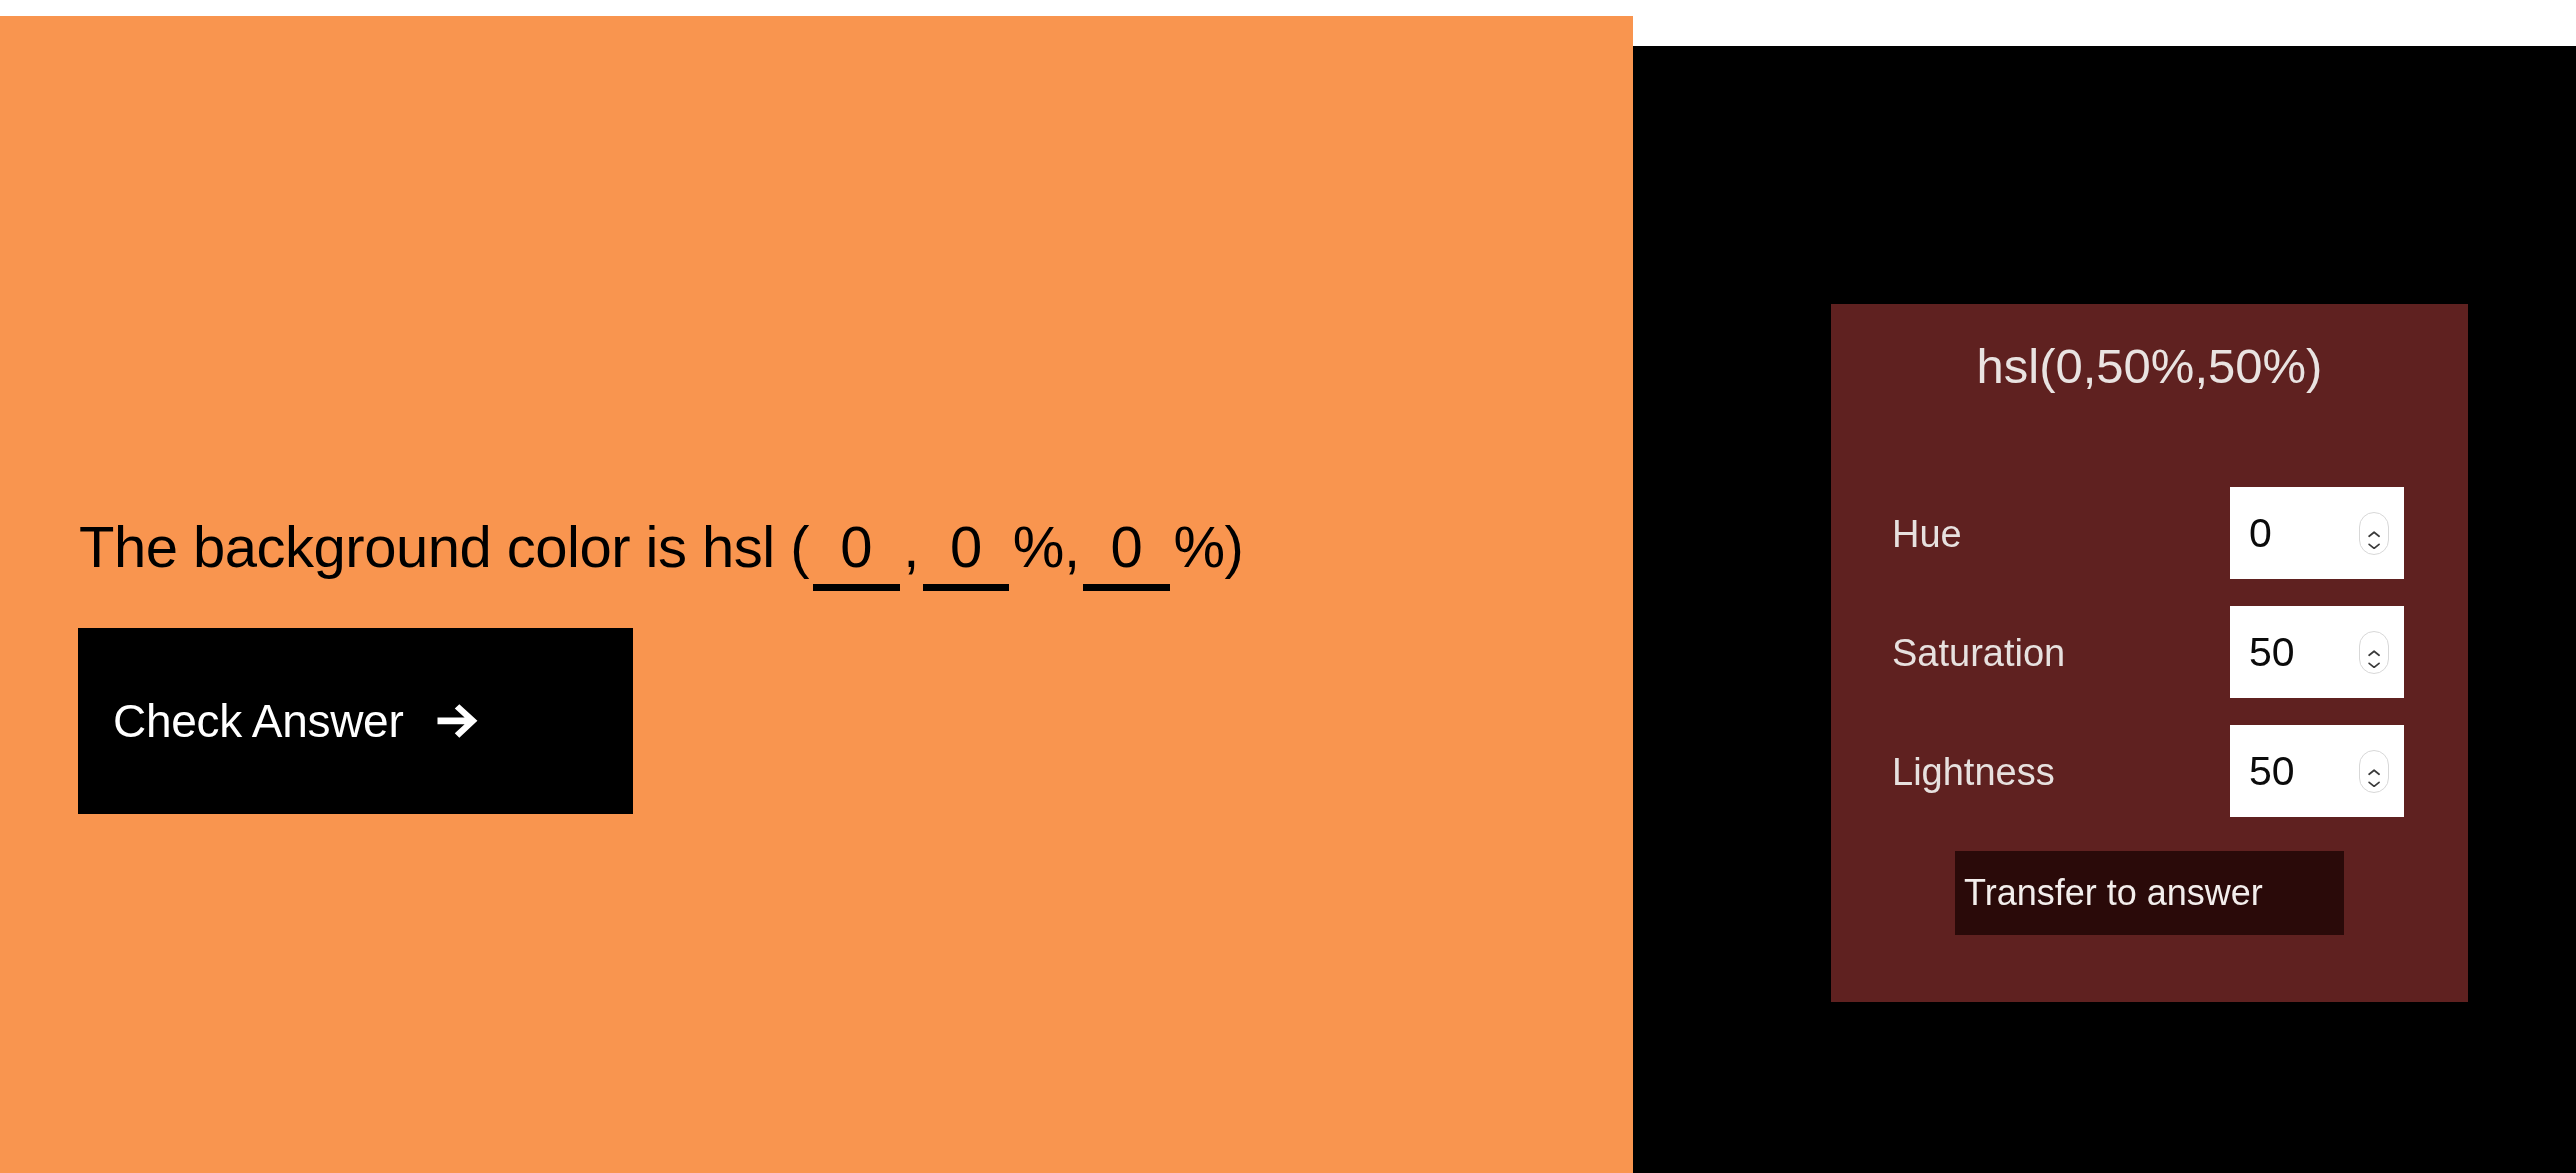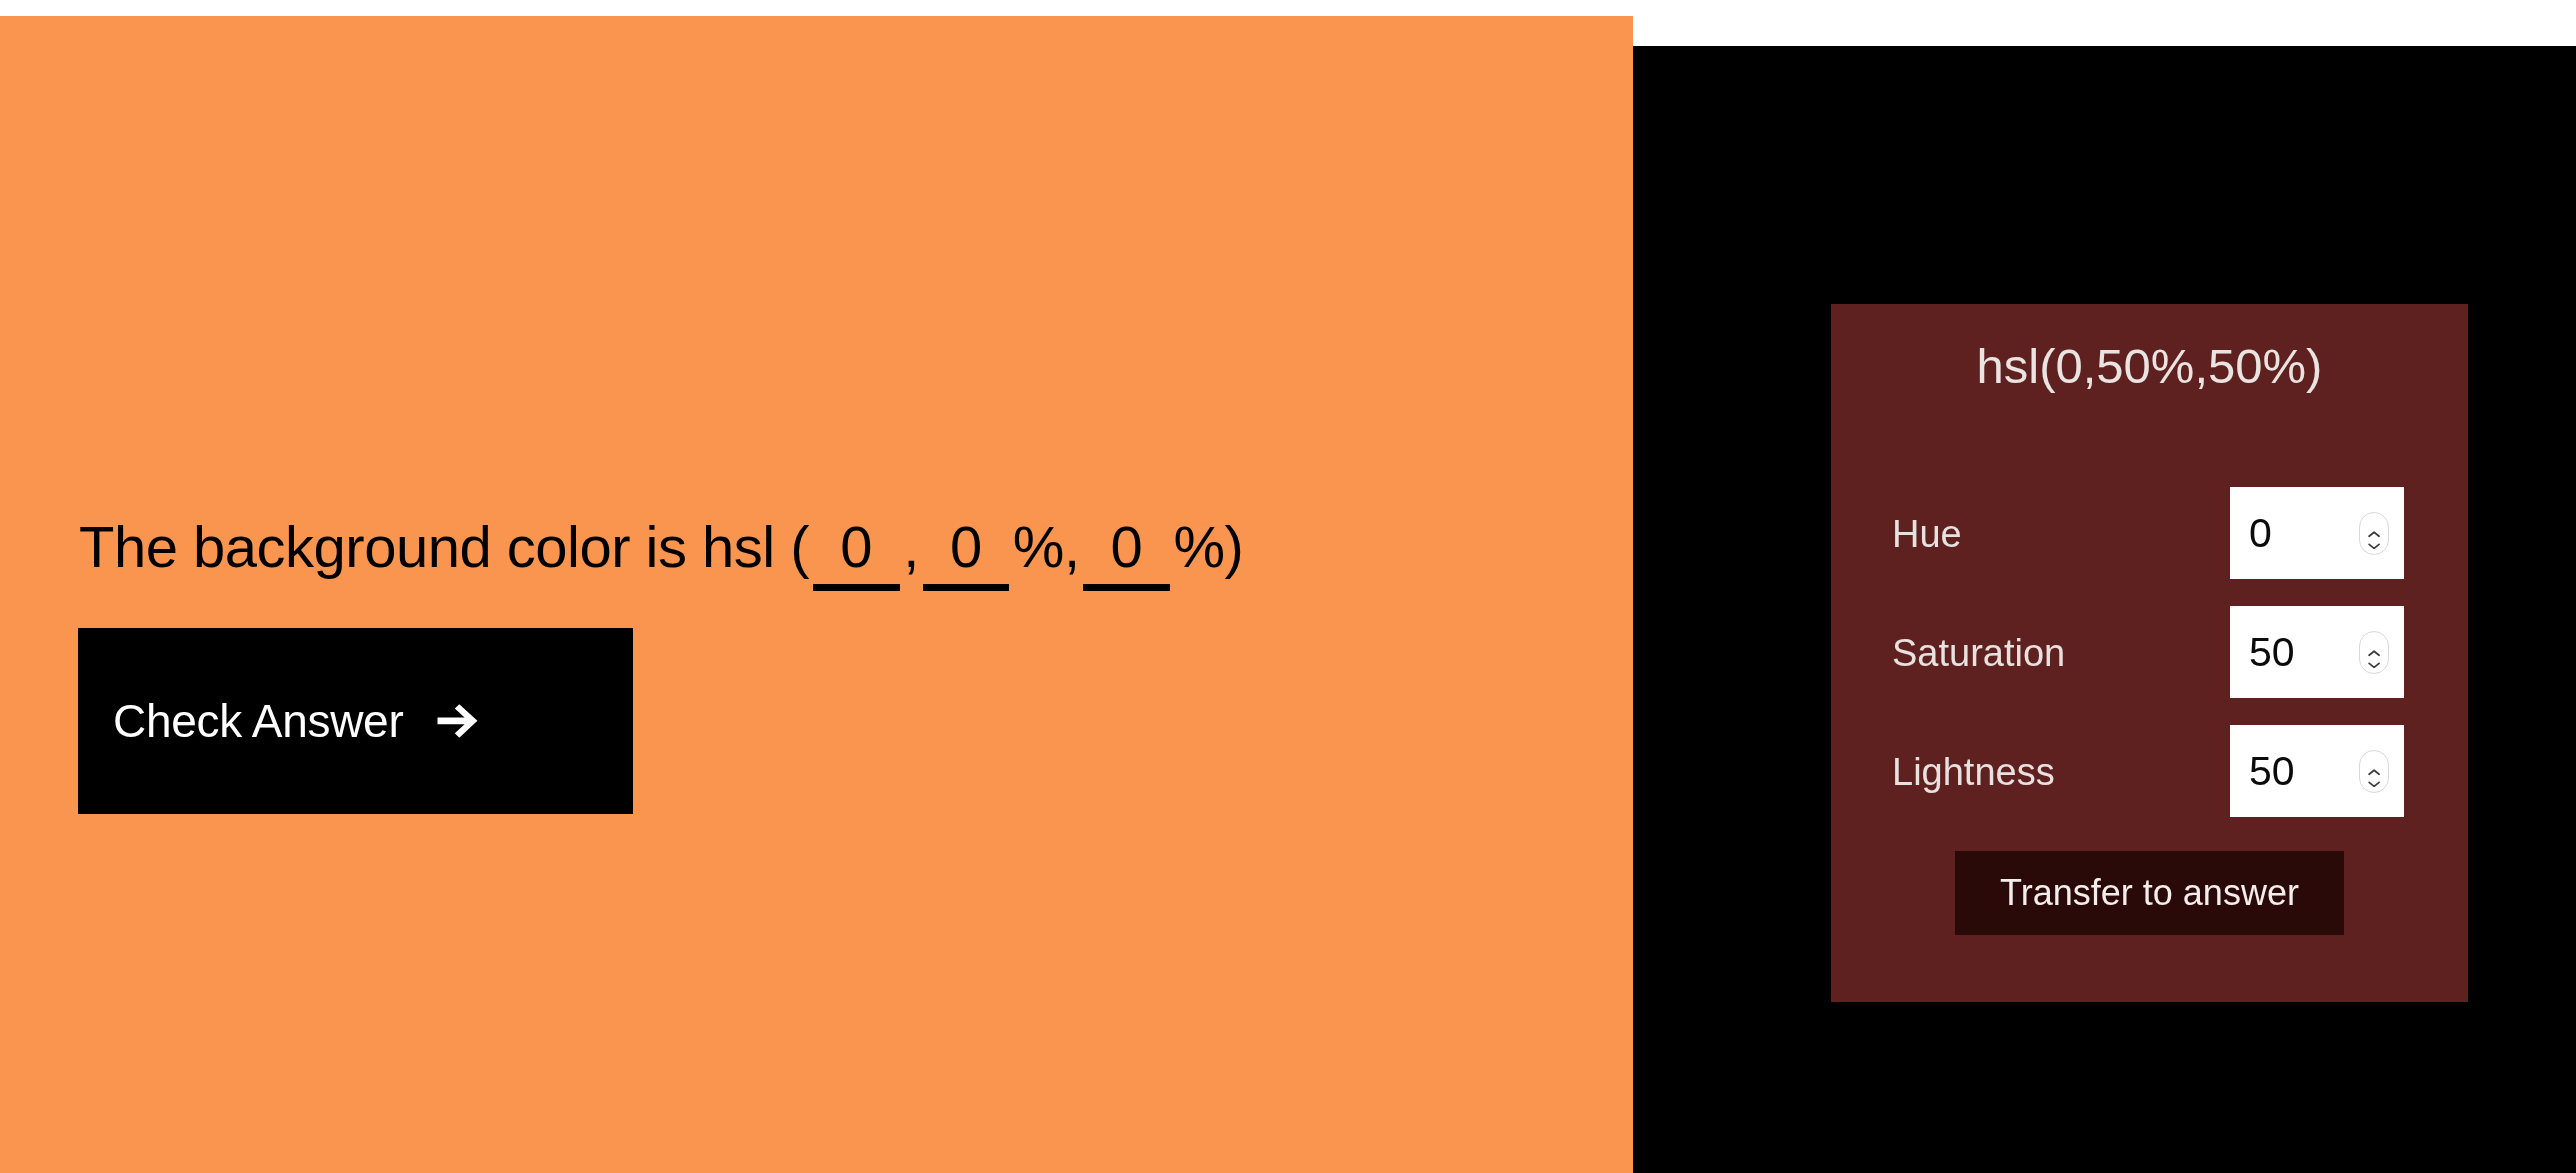--- a/index.html
+++ b/index.html
@@ -187,25 +187,25 @@
   }
 
   #transfer-to-answer-button {
     position: absolute;
     left: 124px;   
     top: 547px;    
     width: 389px;
     height: 84px;
     background: #2a0a09;
     border: 0;
-    padding: 0;
+    padding: 9px;
     cursor: pointer;
     display: flex;
     align-items: center;
-    justify-content: center;
+    justify-content: flex-start;
   }
   #transfer-to-answer-label {
     font-size: 36px;
     color: #f3eeec;
     line-height: 1;
     white-space: nowrap;
   }
 </style>
 </head>
 <body>

